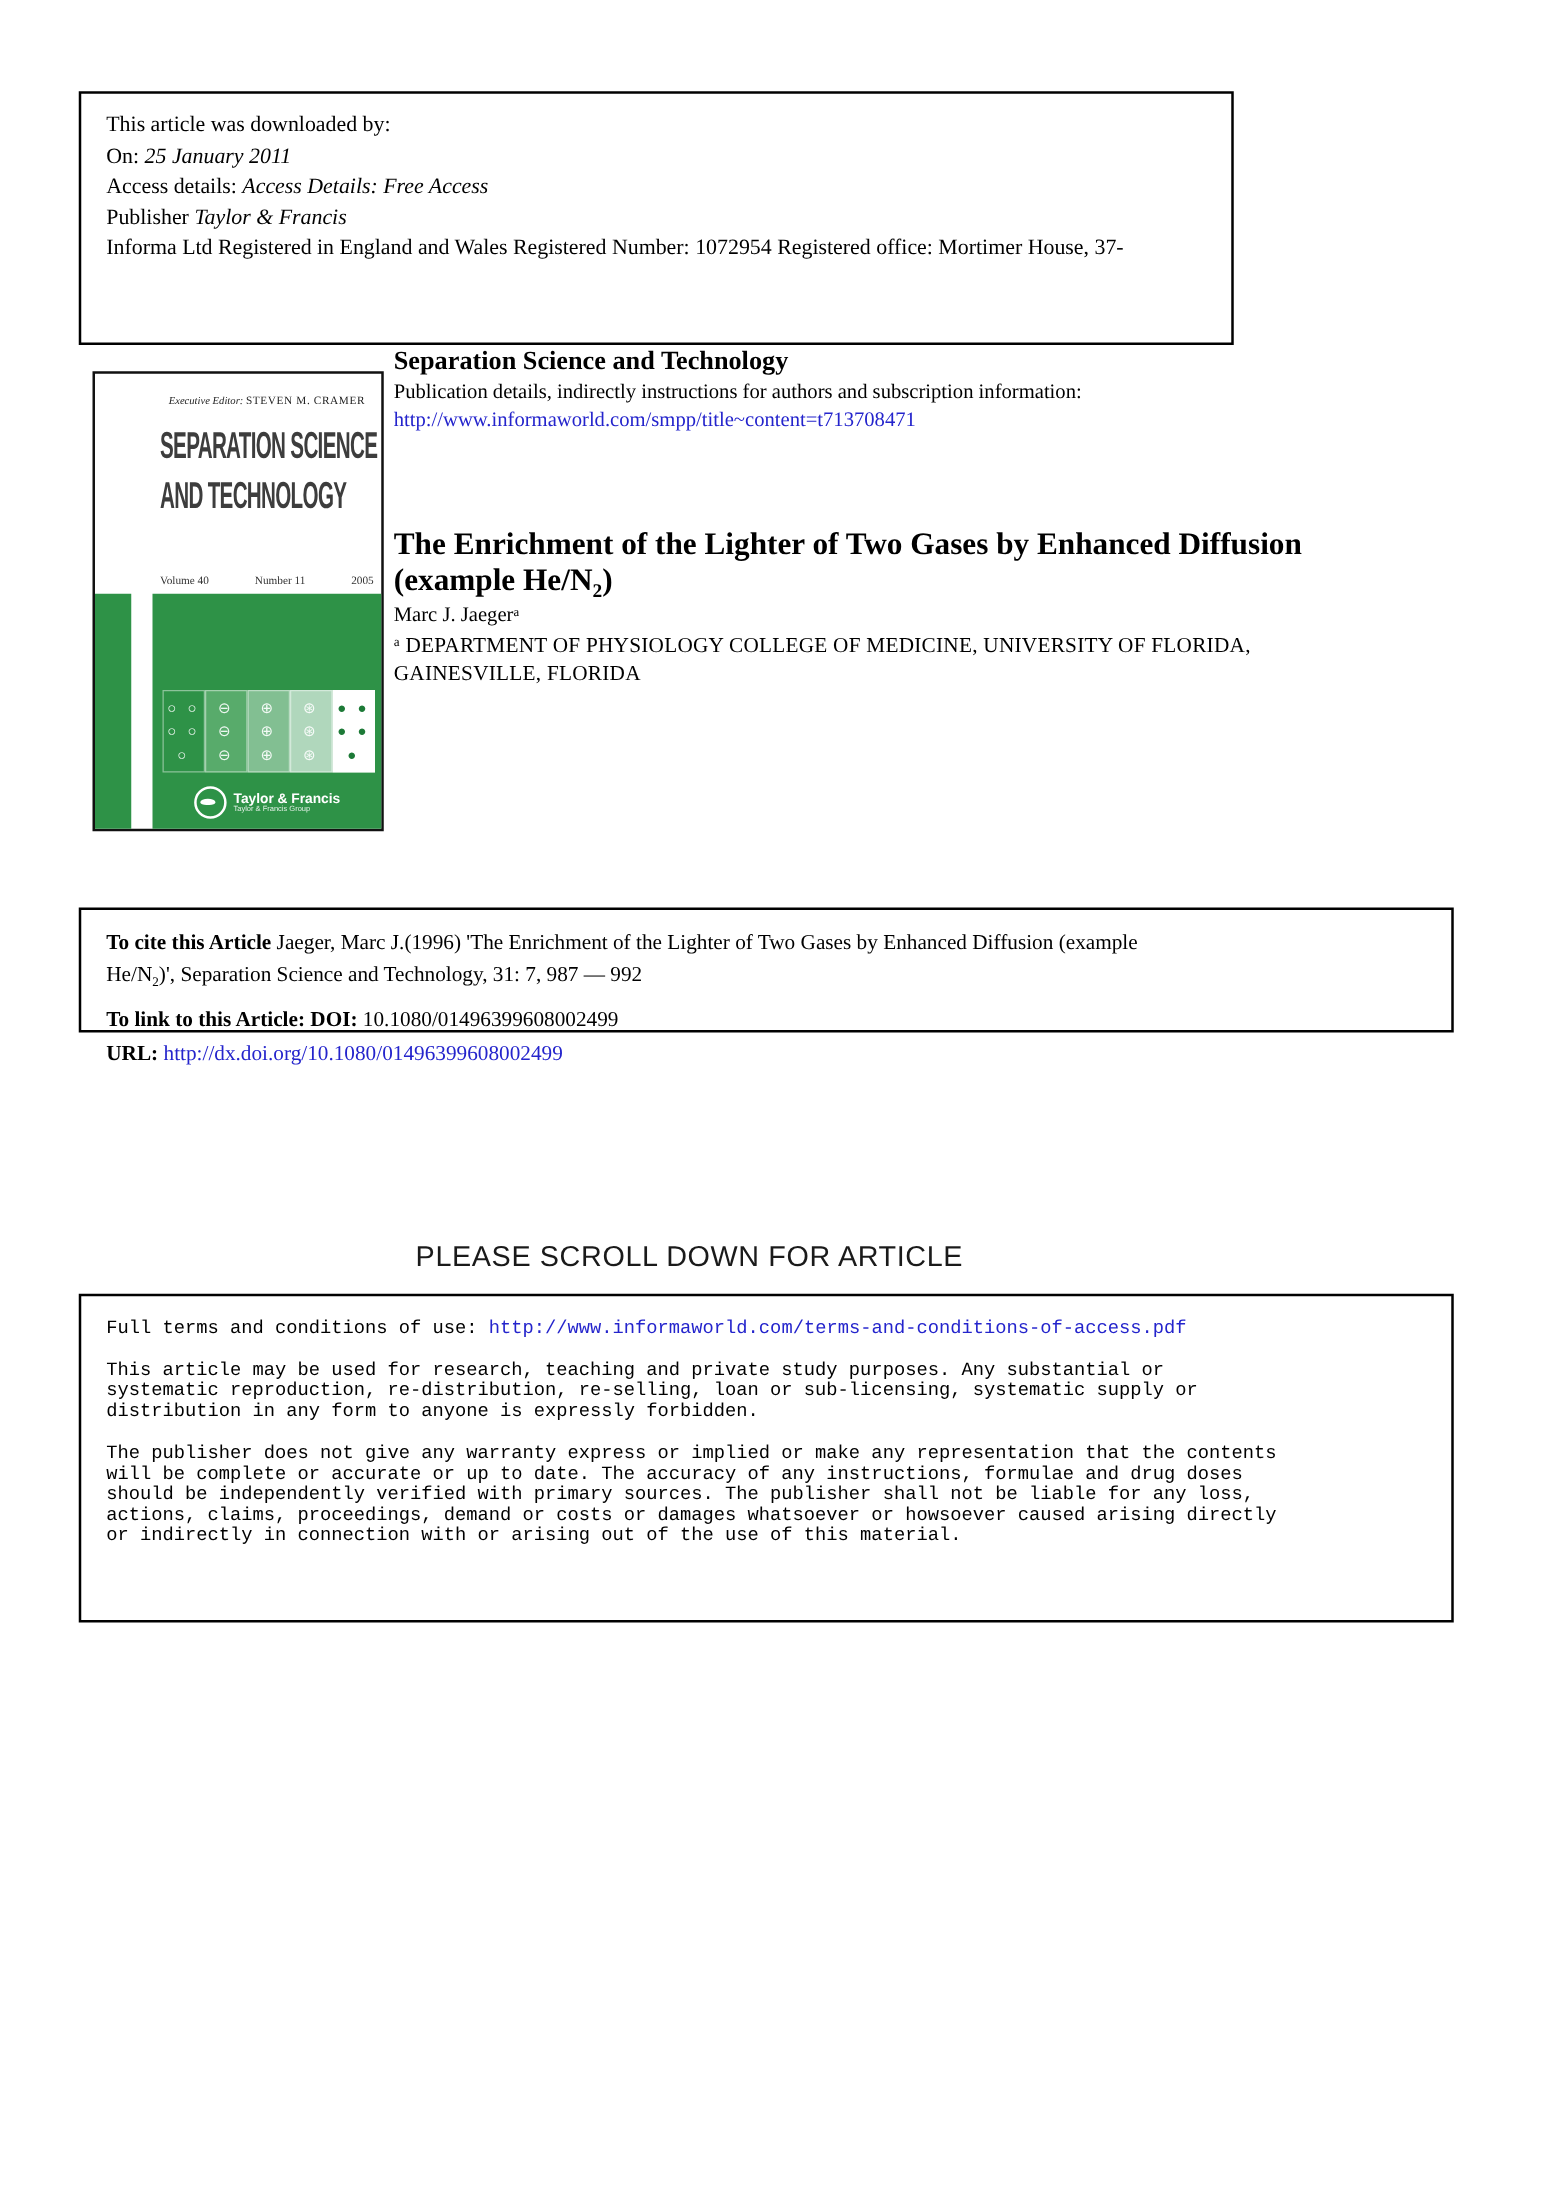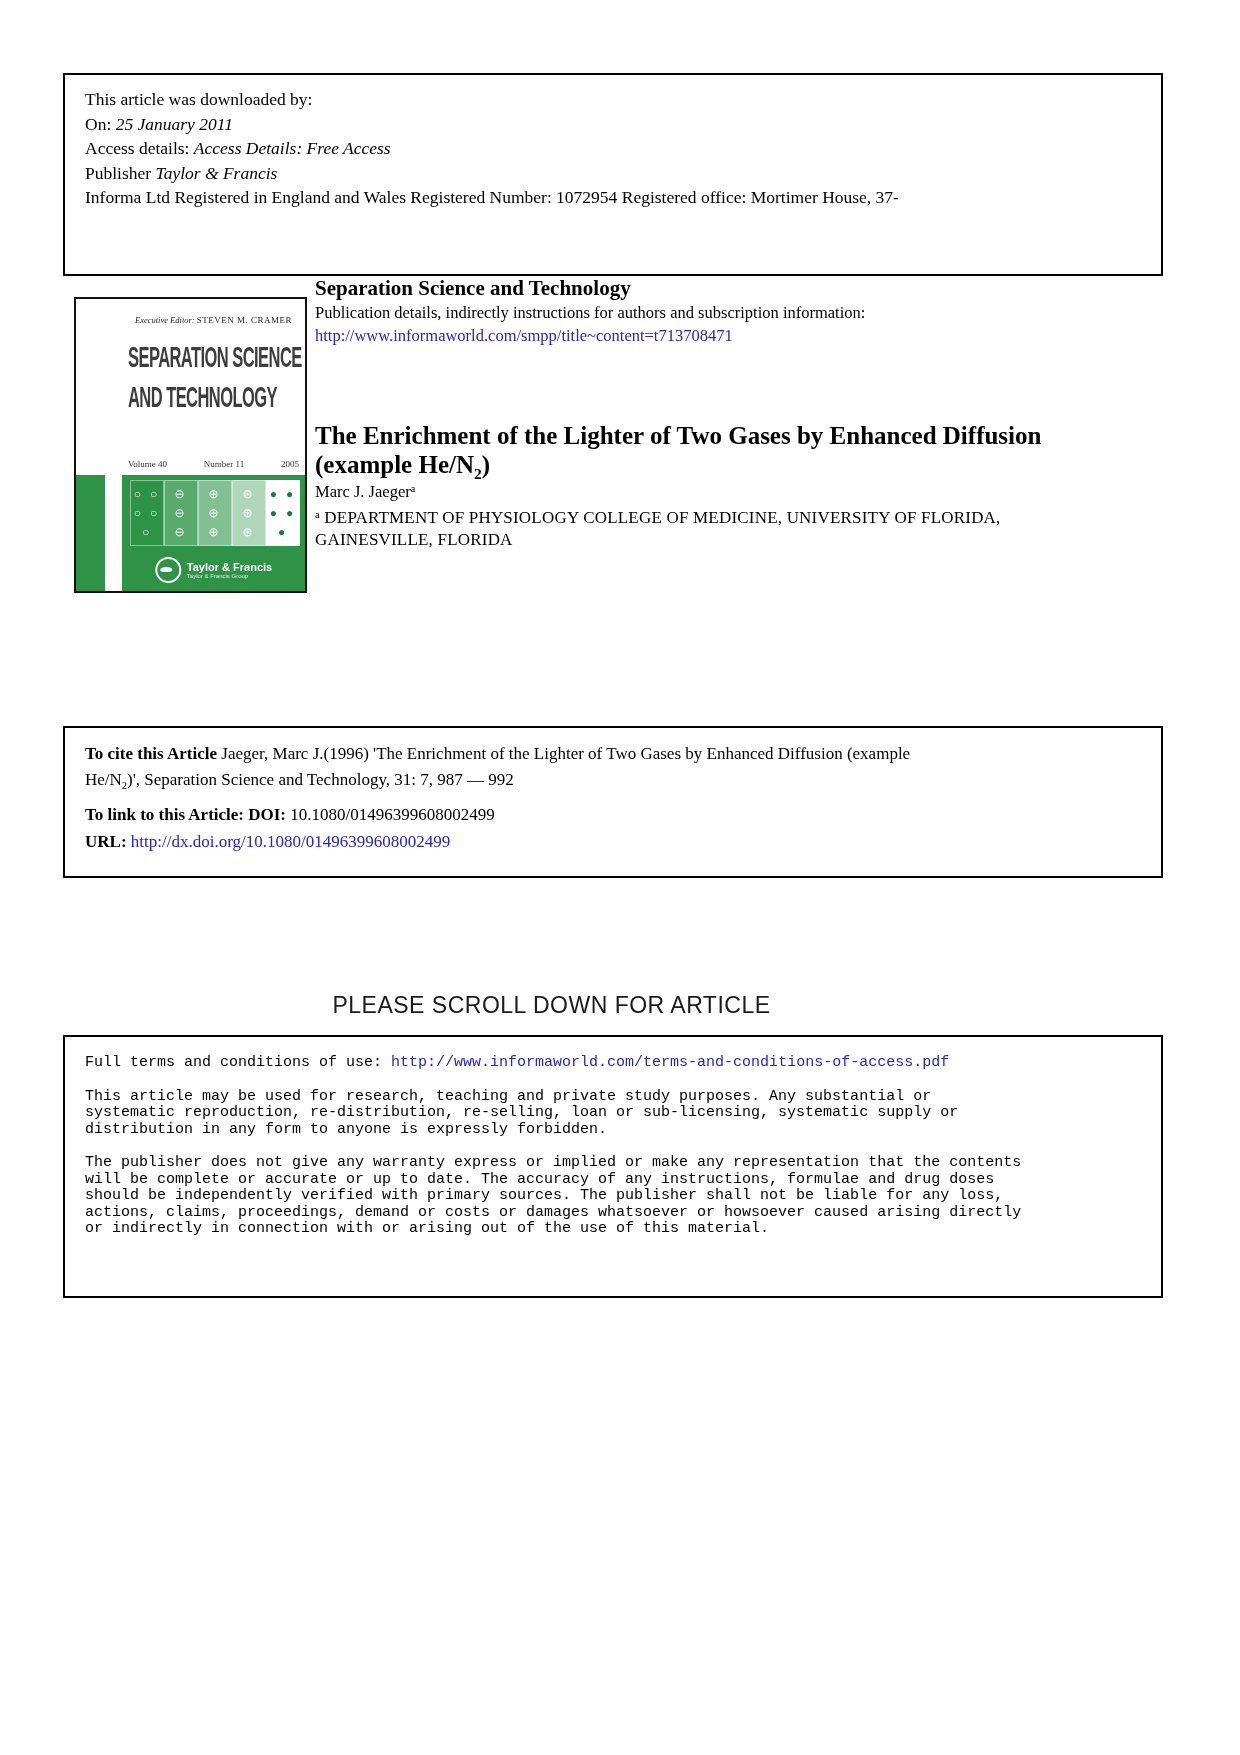--- a/index.html
+++ b/index.html
@@ -6,24 +6,24 @@
   body{width:1240px;height:1755px;font-family:"Liberation Serif", serif;color:#000;}
   .page{position:relative;width:1240px;height:1755px;background:#fff;overflow:hidden;}
   .box{position:absolute;border:2px solid #000;box-sizing:border-box;background:#fff;}
   .it{font-style:italic;}
   .b{font-weight:bold;}
   .lnk{color:#2424cc;text-decoration:none;cursor:pointer;}
   .sub{font-size:0.62em;vertical-align:-0.38em;}
   .sup{font-size:0.62em;vertical-align:0.45em;}
 
   
-  .top-box{left:63px;top:73px;width:1100px;height:203px;padding:12px 20px;font-size:17.5px;line-height:24.5px;}
+  .top-box{left:63px;top:73px;width:924px;height:203px;padding:12px 20px;font-size:17.5px;line-height:24.5px;}
 
   
-  .cover{position:absolute;left:74px;top:297px;width:233px;height:296px;border:2px solid #111;box-sizing:border-box;background:#fff;}
+  .cover{position:absolute;left:74px;top:297px;width:233px;height:368px;border:2px solid #111;box-sizing:border-box;background:#fff;}
   .cover-editor{position:absolute;left:50px;right:4px;top:16px;text-align:center;font-size:8.5px;color:#222;white-space:nowrap;}
   .cover-editor .caps{font-size:9px;letter-spacing:0.5px;}
   .cover-title{position:absolute;left:52px;top:38px;font-family:"Liberation Sans",sans-serif;font-weight:bold;font-size:30px;line-height:40px;letter-spacing:-1px;color:#3d3d3d;transform:scaleX(0.55);transform-origin:left top;white-space:nowrap;}
   .cover-vol{position:absolute;left:52px;right:6px;top:160px;display:flex;justify-content:space-between;font-size:9px;color:#333;}
   .cover-stripe{position:absolute;left:0;top:176px;bottom:0;width:29px;background:#2e9247;}
   .cover-panel{position:absolute;left:46px;right:0;top:176px;bottom:0;background:#2e9247;}
   .cells{position:absolute;left:8px;bottom:45px;display:flex;}
   .cell{width:34px;height:66px;box-sizing:border-box;border:1px solid rgba(255,255,255,0.45);display:flex;align-items:center;justify-content:center;text-align:center;font-size:12px;line-height:19px;letter-spacing:3px;overflow:hidden;padding:2px;}
   .logo{position:absolute;left:50%;transform:translateX(-50%);bottom:8px;display:flex;align-items:center;gap:6px;color:#fff;white-space:nowrap;}
   .logo-circle{width:22px;height:22px;border:2px solid #fff;border-radius:50%;position:relative;flex:0 0 auto;}
@@ -33,21 +33,21 @@
 
   
   .j-name{position:absolute;left:315px;top:276px;font-size:21px;font-weight:bold;}
   .j-details{position:absolute;left:315px;top:303px;font-size:16.5px;}
   .j-link{position:absolute;left:315px;top:326px;font-size:16.5px;}
   .a-title{position:absolute;left:315px;top:421px;font-size:25px;font-weight:bold;line-height:29px;}
   .a-author{position:absolute;left:315px;top:482px;font-size:16.5px;}
   .a-affil{position:absolute;left:315px;top:504px;font-size:17px;line-height:22.5px;letter-spacing:0.2px;}
 
   
-  .cite-box{left:63px;top:726px;width:1100px;height:152px;padding:13px 20px;font-size:17px;line-height:25.5px;}
+  .cite-box{left:63px;top:726px;width:1100px;height:100px;padding:13px 20px;font-size:17px;line-height:25.5px;}
   .cite-box p{margin:0 0 3px 0;}
   .cite-box .row{line-height:27px;}
 
   
   .scroll{position:absolute;left:63px;width:977px;top:992px;text-align:center;font-family:"Liberation Sans",sans-serif;font-size:23px;letter-spacing:0.5px;color:#1a1a1a;}
 
   
   .terms-box{left:63px;top:1035px;width:1100px;height:263px;padding:18px 20px;font-family:"Liberation Mono",monospace;font-size:15px;line-height:16.5px;}
   .terms-box p{margin:0 0 17px 0;white-space:pre-line;}
 </style>

